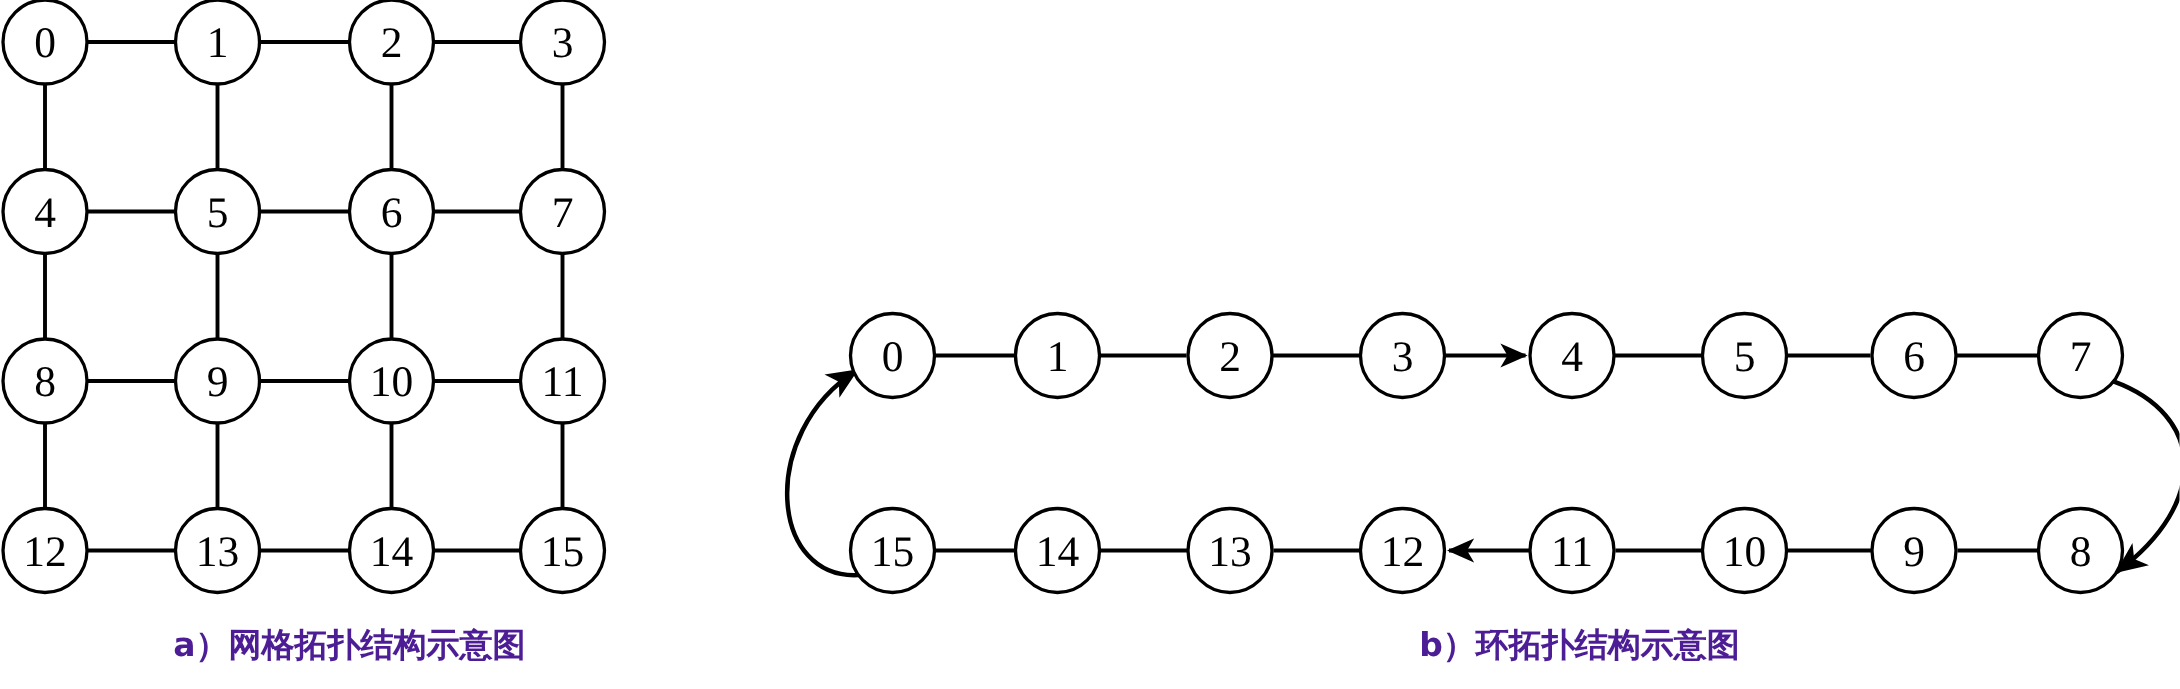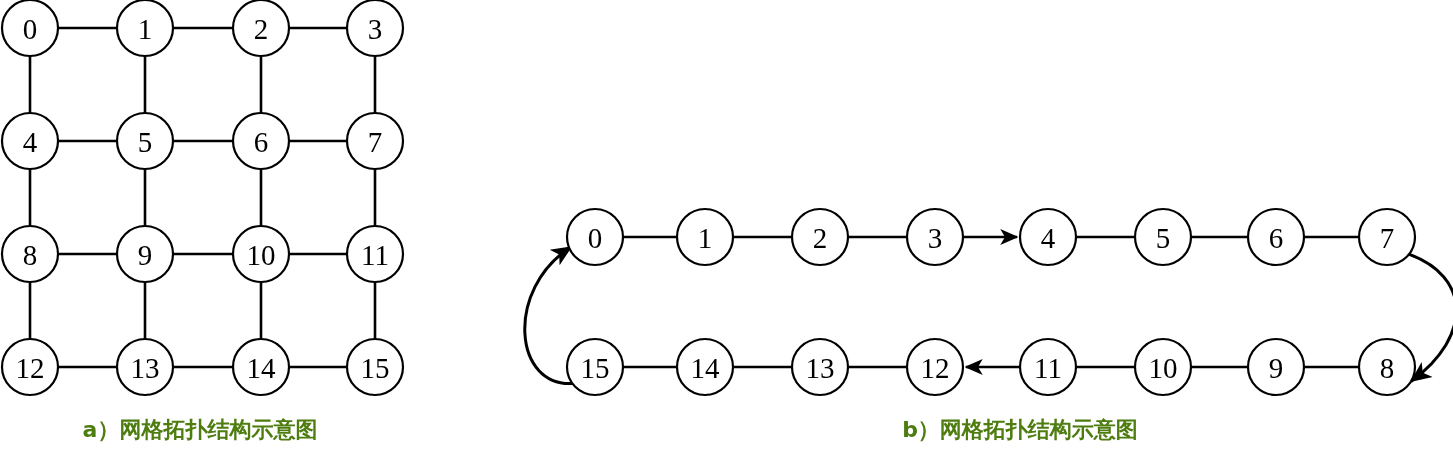--- a/index.html
+++ b/index.html
@@ -49,23 +49,24 @@
     font-size: 29px;
     fill: #000000;
     text-anchor: middle;
     dominant-baseline: central;
   }
   .caption {
     position: absolute;
     font-family: "DejaVu Sans", sans-serif;
     font-weight: bold;
     font-size: 22px;
-    color: #4d7c0f;
+    color: #4c1d95;
     white-space: nowrap;
     letter-spacing: 0px;
+    margin-left: 33px;
   }
   #caption-a { left: 0px; top: 415px; width: 400px; text-align: center; }
   #caption-b { left: 820px; top: 415px; width: 400px; text-align: center; }
 </style>
 </head>
 <body>
 
 <div id="figure">
 
   <svg class="diagram" viewBox="0 0 1453 459">
@@ -248,15 +249,15 @@
         </g>
         <g>
           <circle cx="595" cy="367" r="28" class="node-circle"></circle>
           <text x="595" y="368" class="node-label">15</text>
         </g>
       </g>
   </svg>
 
   <div class="caption" id="caption-a">a）网格拓扑结构示意图</div>
 
-  <div class="caption" id="caption-b">b）网格拓扑结构示意图</div>
+  <div class="caption" id="caption-b">b）环拓扑结构示意图</div>
 
 </div>
 
 </body></html>

